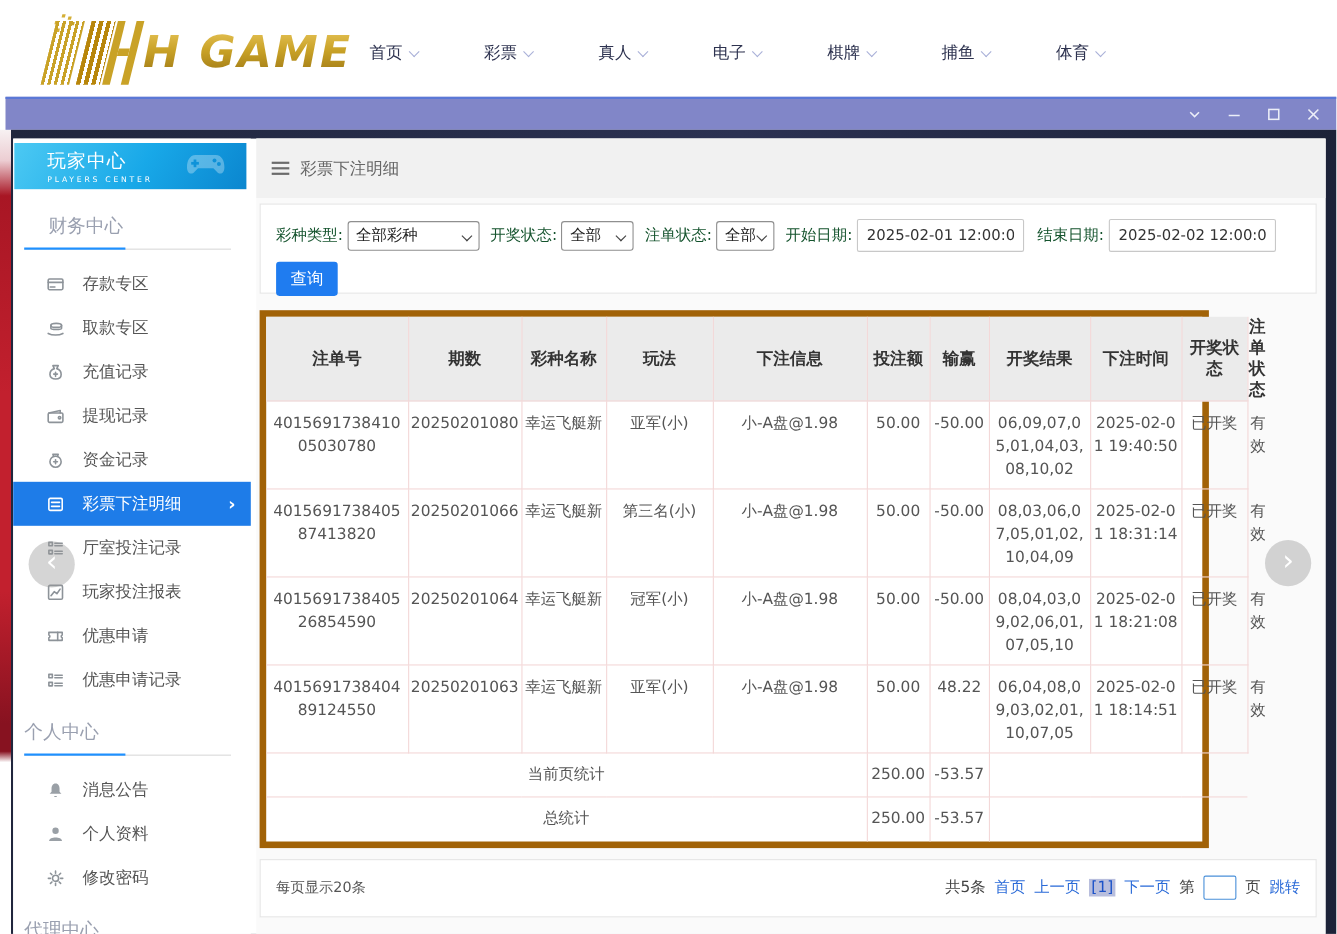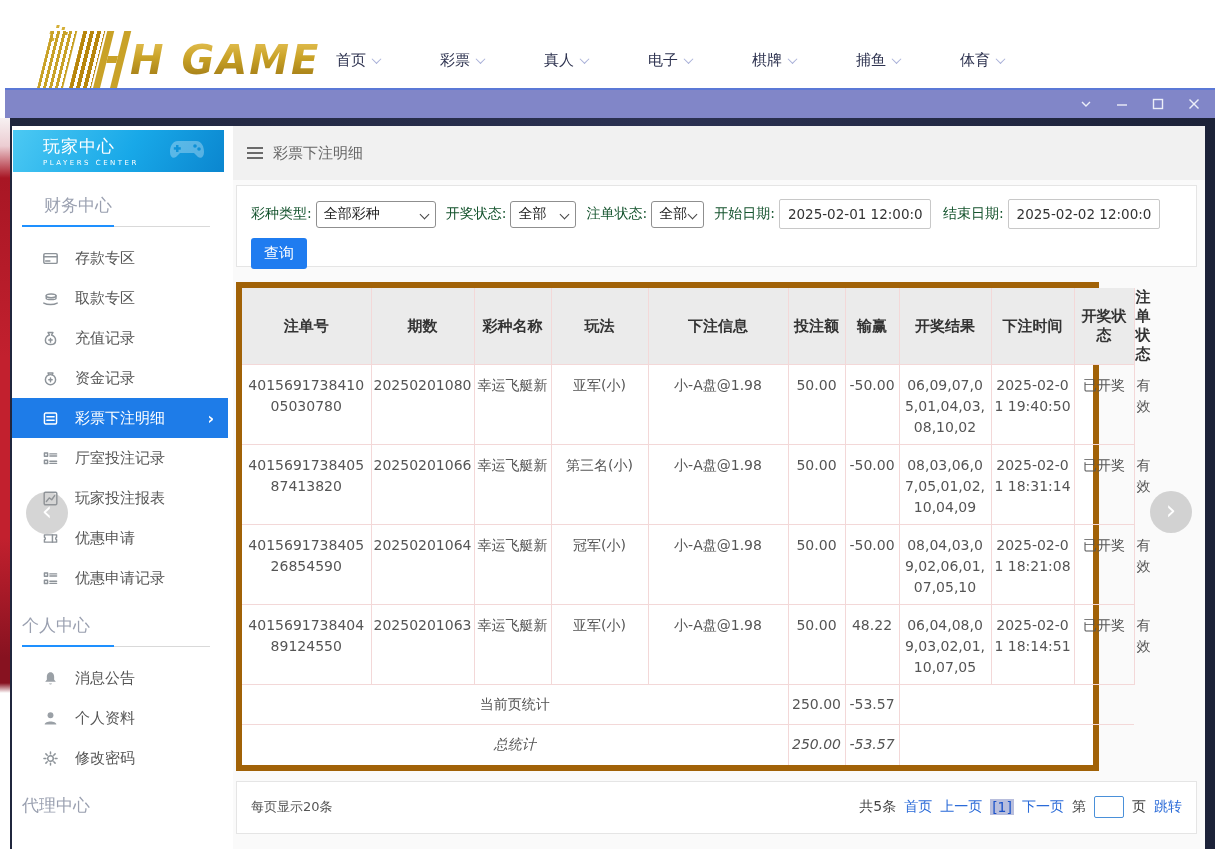--- a/index.html
+++ b/index.html
@@ -1,21 +1,21 @@
 <!DOCTYPE html>
 <html><head>
 <meta charset="utf-8">
 <style>
   * { margin:0; padding:0; box-sizing:border-box; }
   html,body { width:1215px; height:849px; overflow:hidden;
     font-family:"DejaVu Sans","Liberation Sans",sans-serif; background:#fff; }
   #stage { position:relative; width:1215px; height:849px; background:#fff; }
 
   
-  .top-header { position:absolute; left:0; top:16px; width:1215px; height:88px; background:#fff; }
+  .top-header { position:absolute; left:0; top:4px; width:1215px; height:88px; background:#fff; }
   .logo { position:absolute; left:14px; top:8px; height:72px; display:flex; align-items:center; }
   .logo-mark { position:relative; width:96px; height:62px; transform:skewX(-14deg); margin-right:6px; }
   .logo-bars { position:absolute; left:30px; top:2px; width:26px; height:58px;
     background:repeating-linear-gradient(90deg,#c9a227 0 3px,transparent 3px 6px); }
   .logo-bars2 { position:absolute; left:62px; top:2px; width:22px; height:58px;
     background:repeating-linear-gradient(90deg,#b8860b 0 4px,transparent 4px 7px); }
   .logo-h { position:absolute; left:86px; top:2px; width:24px; height:58px;
     border-left:7px solid #c9a227; border-right:7px solid #c9a227; }
   .logo-h::after { content:""; position:absolute; left:0; top:25px; width:10px; height:7px; background:#c9a227; }
   .logo-dots { position:absolute; left:34px; top:-4px; width:3px; height:3px; background:#d4af37;
@@ -86,21 +86,21 @@
     padding:0 8px; margin-right:12px; font-family:"DejaVu Sans",sans-serif; }
   .search-btn { margin:9px 0 0 14px; background:#1f7cf0; color:#fff; border:none; border-radius:3px;
     font-size:15px; padding:6px 13px; cursor:pointer; font-family:"DejaVu Sans",sans-serif; }
 
   .table-wrap { margin:15px 0 0 3px; width:863px; background:#fff; border:6px solid #a16207; }
   table { border-collapse:collapse; width:100%; table-layout:fixed; }
   th, td { border:1px solid #f3d8d8; }
   th:first-child, td:first-child { border-left:none; }
   th:last-child, td:last-child { border-right:none; }
   thead th { border-top:none; }
-  tr:last-child td { border-bottom:none;font-style:italic; }
+  tr:last-child td { border-bottom:none; }
   thead th { height:40px; background:#ebebeb; font-size:15px; color:#333; font-weight:700; padding:0 1px; }
   tbody td { font-size:14px; color:#555; text-align:center; vertical-align:top;
     padding:10px 2px 6px; line-height:1.5; word-break:break-all; }
   tr.data-row { height:76px; }
   tr.summary-row td { height:40px; vertical-align:middle; padding:4px 2px; }
 
   .pager { margin:10px 0 0 3px; width:961px; height:53px; background:#fff; border:1px solid #e5e5e5;
     display:flex; align-items:center; justify-content:space-between; padding:0 14px; }
   .pager-left { font-size:13px; color:#555; }
   .pager-right { display:flex; align-items:center; gap:8px; font-size:14px; }
@@ -232,20 +232,30 @@
                 <span class="lbl">取款专区</span>
               </div>
               <div class="sidebar-item">
                 <span class="icon">
                   <svg viewBox="0 0 14 14">
                     <path d="M5 2 L9 2 L7.9 4.2 C10 4.8 11.2 6.6 11.2 8.6 C11.2 10.8 9.3 12 7 12 C4.7 12 2.8 10.8 2.8 8.6 C2.8 6.6 4 4.8 6.1 4.2 Z"></path>
                     <path d="M5.6 8.3 L8.4 8.3 M7 7 L7 10"></path>
                   </svg>
                 </span>
                 <span class="lbl">充值记录</span>
+              </div>
+              <div class="sidebar-item">
+                <span class="icon">
+                  <svg viewBox="0 0 14 14">
+                    <path d="M2 4.5 L10.5 2.6 L10.5 4.4"></path>
+                    <rect x="1.5" y="4.5" width="11" height="7" rx="1"></rect>
+                    <circle cx="10" cy="8" r="0.9"></circle>
+                  </svg>
+                </span>
+                <span class="lbl">提现记录</span>
               </div>
               <div class="sidebar-item">
                 <span class="icon">
                   <svg viewBox="0 0 14 14">
                     <circle cx="7" cy="8" r="4.2"></circle>
                     <path d="M5.6 4.1 L5 2.4 L9 2.4 L8.4 4.1"></path>
                     <path d="M5.6 8 L8.4 8 M7 6.6 L7 9.6"></path>
                   </svg>
                 </span>
                 <span class="lbl">资金记录</span>

